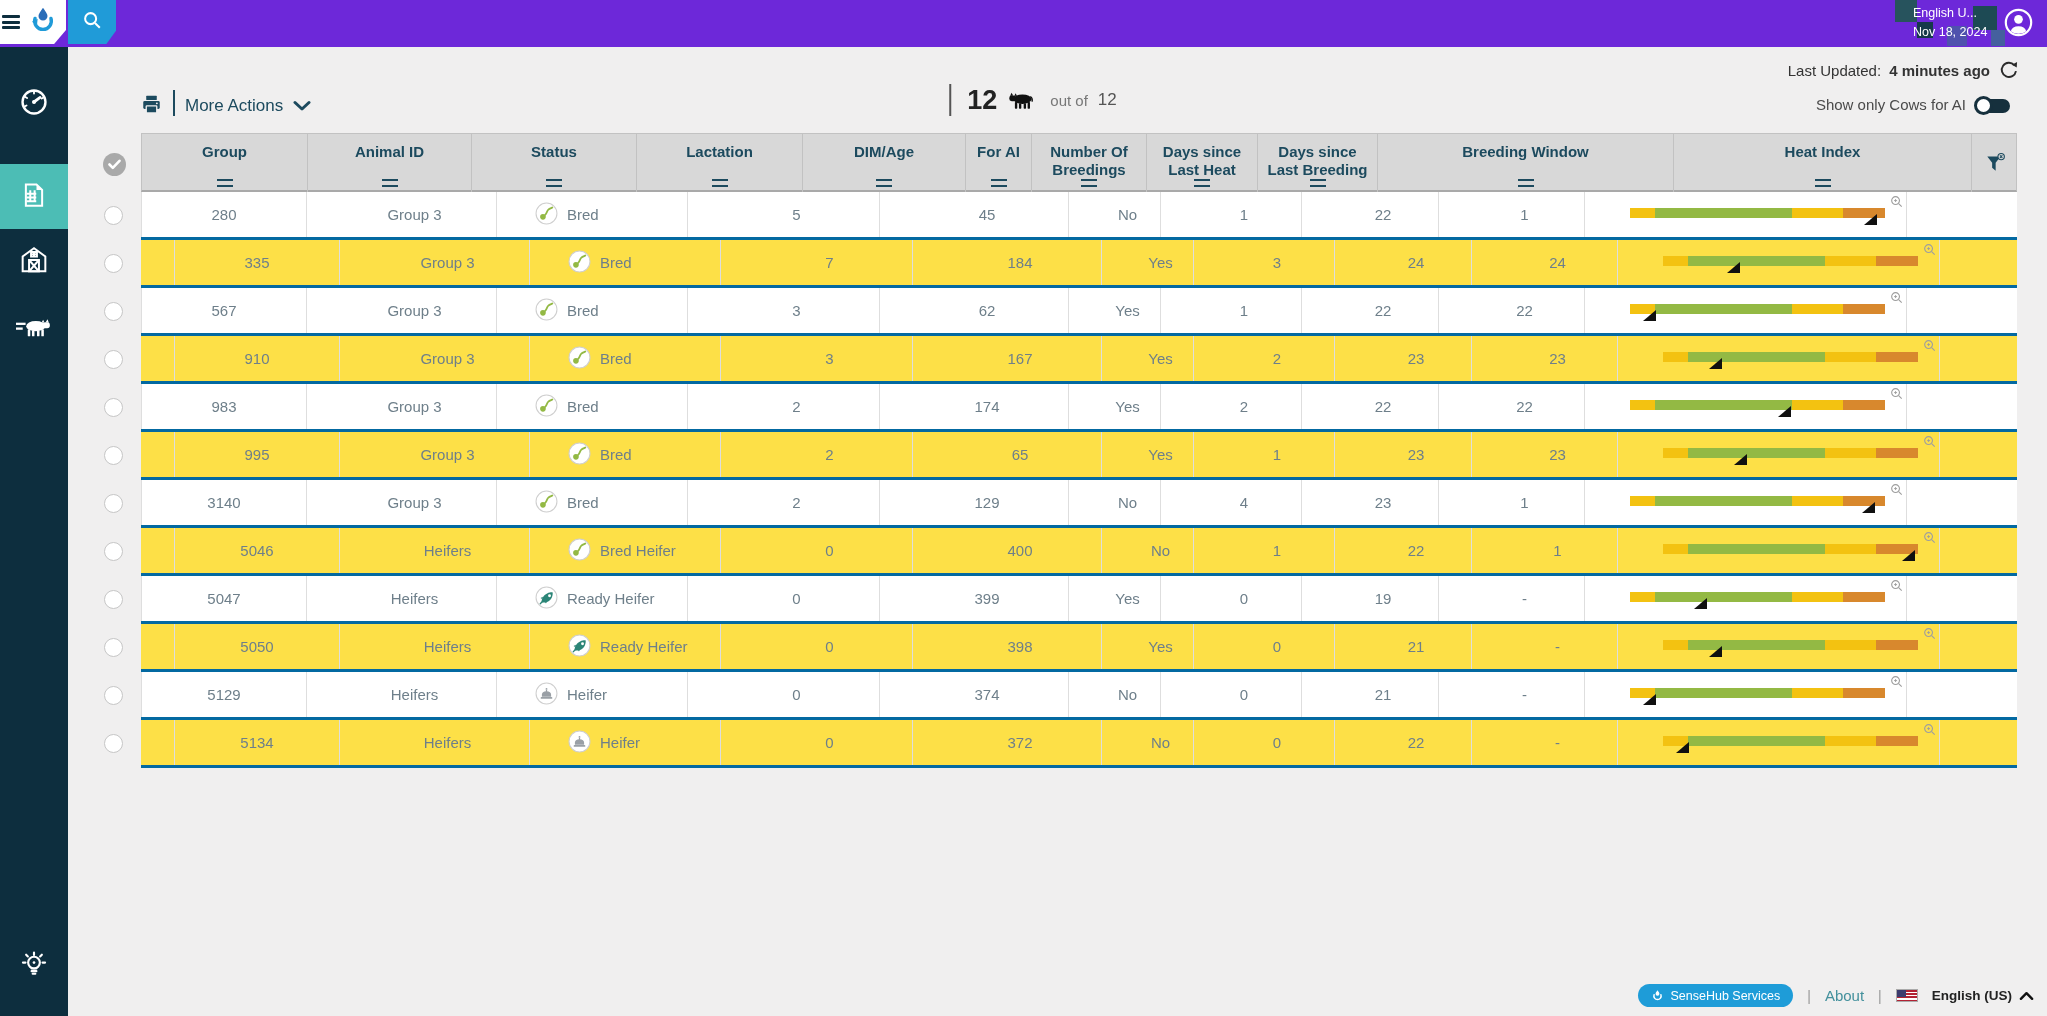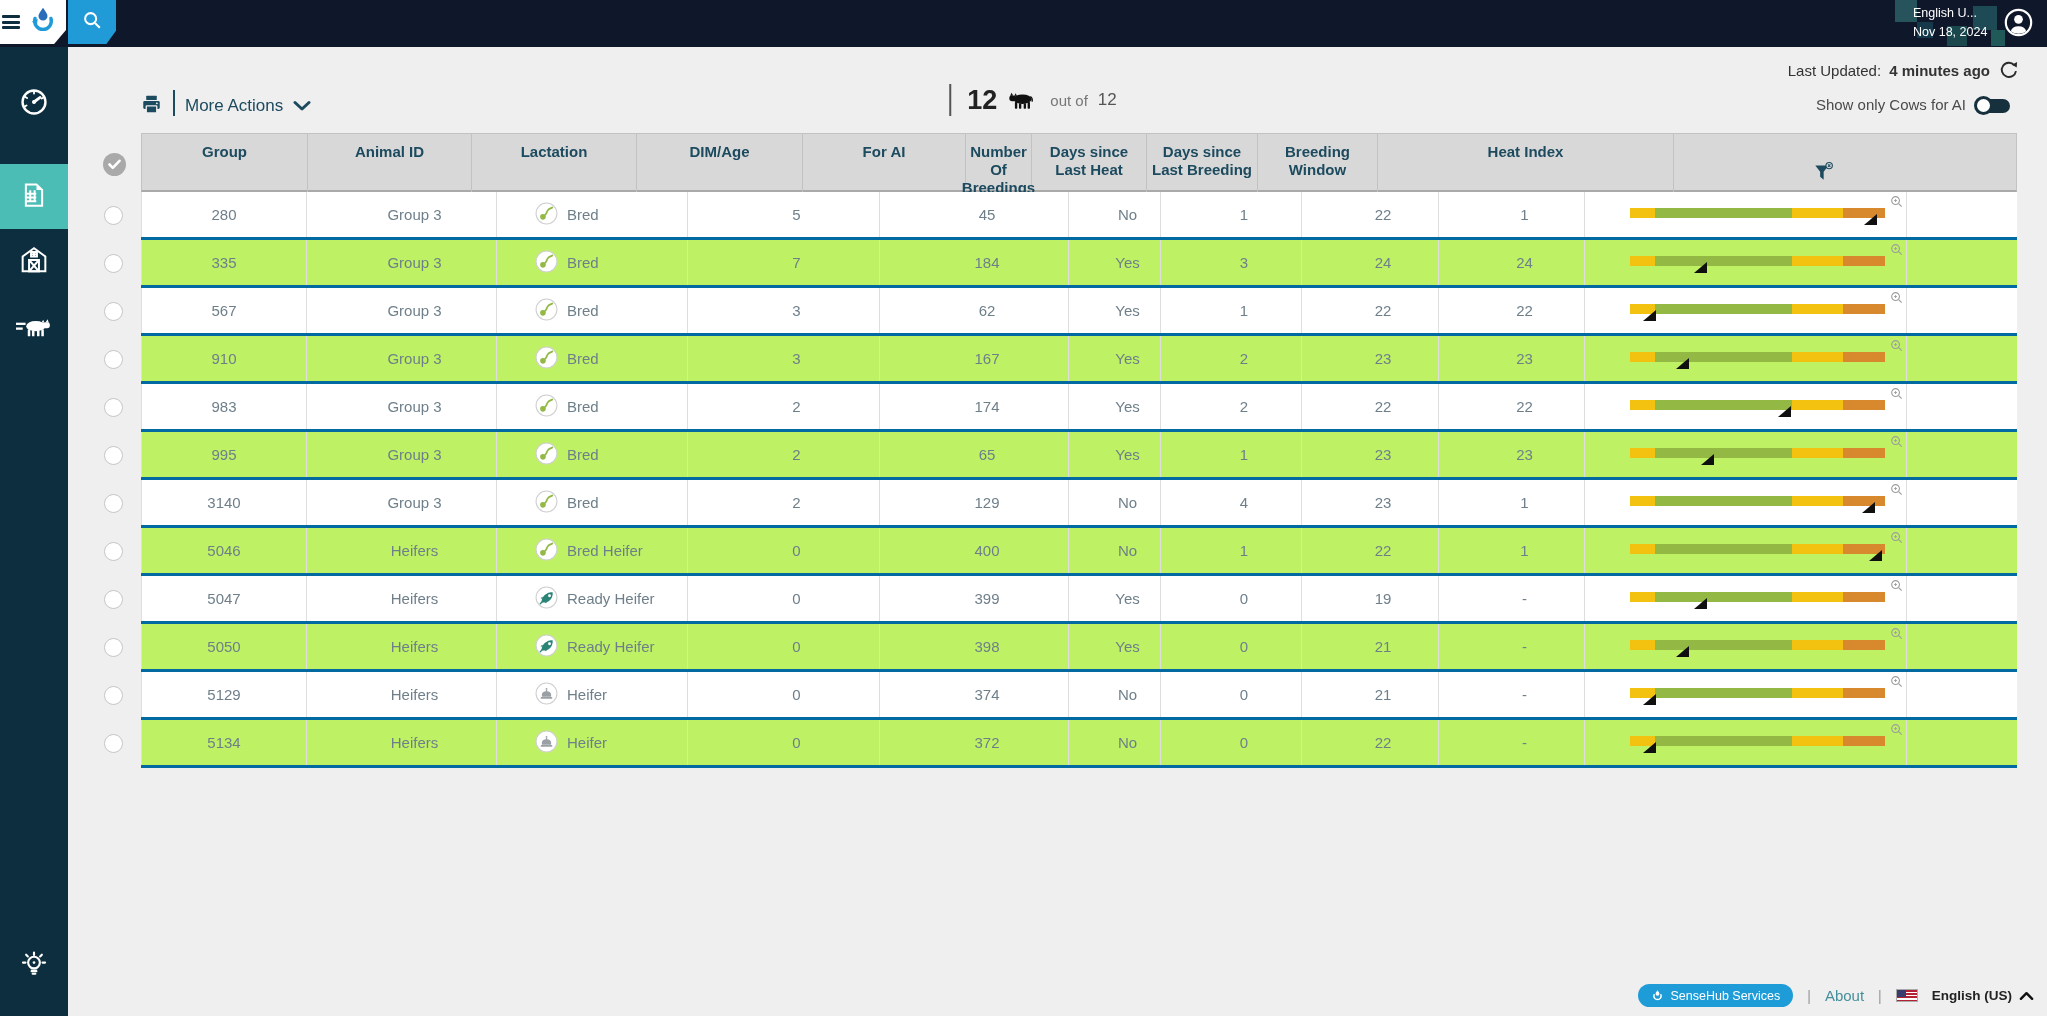--- a/index.html
+++ b/index.html
@@ -1,20 +1,20 @@
 <!DOCTYPE html>
 <html><head>
 <meta charset="utf-8">
 <style>
   * { margin:0; padding:0; box-sizing:border-box; }
   html,body { width:2047px; height:1016px; }
   body { position:relative; background:#f0efef; font-family:"Liberation Sans", sans-serif; overflow:hidden; }
 
   
-  .topbar { position:absolute; left:0; top:0; width:2047px; height:47px; background:#0f172a; z-index:40; }
+  .topbar { position:absolute; left:0; top:0; width:2047px; height:47px; background:#6d28d9; z-index:40; }
   .corner-white { position:absolute; left:0; top:0; width:66px; height:44px; background:#ffffff;
                   clip-path:polygon(0 0,100% 0,100% 68%,82% 100%,0 100%); display:flex; align-items:center; z-index:41; }
   .hamburger { width:18px; height:14px; margin-left:2px; display:flex; flex-direction:column; justify-content:space-between; cursor:pointer; }
   .hamburger i { display:block; height:3px; background:#0d2e3e; border-radius:1px; }
   .brand-logo { margin-left:8px; }
   .search-btn { position:absolute; left:68px; top:0; width:48px; height:44px; background:#209bd8;
                 clip-path:polygon(0 0,100% 0,100% 70%,80% 100%,0 100%); display:flex; align-items:center; justify-content:center; cursor:pointer; z-index:41; }
   .cow-btn { position:absolute; left:1748px; top:0; width:48px; height:44px; background:#2b8577; display:flex; align-items:center; justify-content:center; cursor:pointer; }
   .alerts-btn { position:absolute; left:1800px; top:0; width:96px; height:44px; background:#ea4f3b; color:#fff;
                 display:flex; align-items:center; justify-content:center; gap:5px; cursor:pointer;
@@ -58,21 +58,21 @@
   .thead { position:absolute; left:141px; top:133px; width:1876px; height:59px; background:#d8d8d8;
            border:1px solid #c2c2c2; border-bottom:2px solid #a9a9a9; }
   .th { display:flex; flex-direction:column; align-items:center; justify-content:space-between; padding:9px 4px 7px;
         border-right:1px solid #c2c2c2; text-align:center; }
   .th:last-child { border-right:none; justify-content:center; }
   .th .lbl { font-size:15px; font-weight:bold; color:#1c4a5e; line-height:1.2; }
   .eq { width:16px; height:8px; border-top:2px solid #1c4a5e; border-bottom:2px solid #1c4a5e; cursor:pointer; }
 
   .tbody { position:absolute; left:141px; top:192px; width:1876px; }
   .trow { height:48px; border-bottom:3px solid #0369a1; background:#fff;gap:26px; }
-  .trow.alt { background:#bef264; }
+  .trow.alt { background:#fde047;padding-left:33px; }
   .td { display:flex; align-items:center; justify-content:center; font-size:15px; color:#6e7f8a;
         border-right:1px solid #dedede; position:relative; }
   .trow .td:first-child { border-left:1px solid #dedede; }
   .td.status { justify-content:flex-start; padding-left:12px; gap:9px; }
 
   .bw-bar { position:absolute; left:19px; top:16px; width:255px; height:10px; display:flex; }
   .bw-bar i { display:block; height:10px; }
   .bw-marker { position:absolute; top:22px; width:0; height:0; border-bottom:11px solid #101010; border-left:13px solid transparent; z-index:2; }
   .bw-zoom { position:absolute; right:3px; top:2px; cursor:pointer; }
   .kebab { display:flex; flex-direction:column; gap:2.5px; cursor:pointer; padding:4px; }
@@ -310,20 +310,24 @@
 <div class="thead grid-cols" id="thead">
     <div class="th">
       <span class="lbl">Group</span>
       <span class="eq"></span>
     </div>
     <div class="th">
       <span class="lbl">Animal ID</span>
       <span class="eq"></span>
     </div>
     <div class="th">
+      <span class="lbl">Status</span>
+      <span class="eq"></span>
+    </div>
+    <div class="th">
       <span class="lbl">Lactation</span>
       <span class="eq"></span>
     </div>
     <div class="th">
       <span class="lbl">DIM/Age</span>
       <span class="eq"></span>
     </div>
     <div class="th">
       <span class="lbl">For AI</span>
       <span class="eq"></span>

